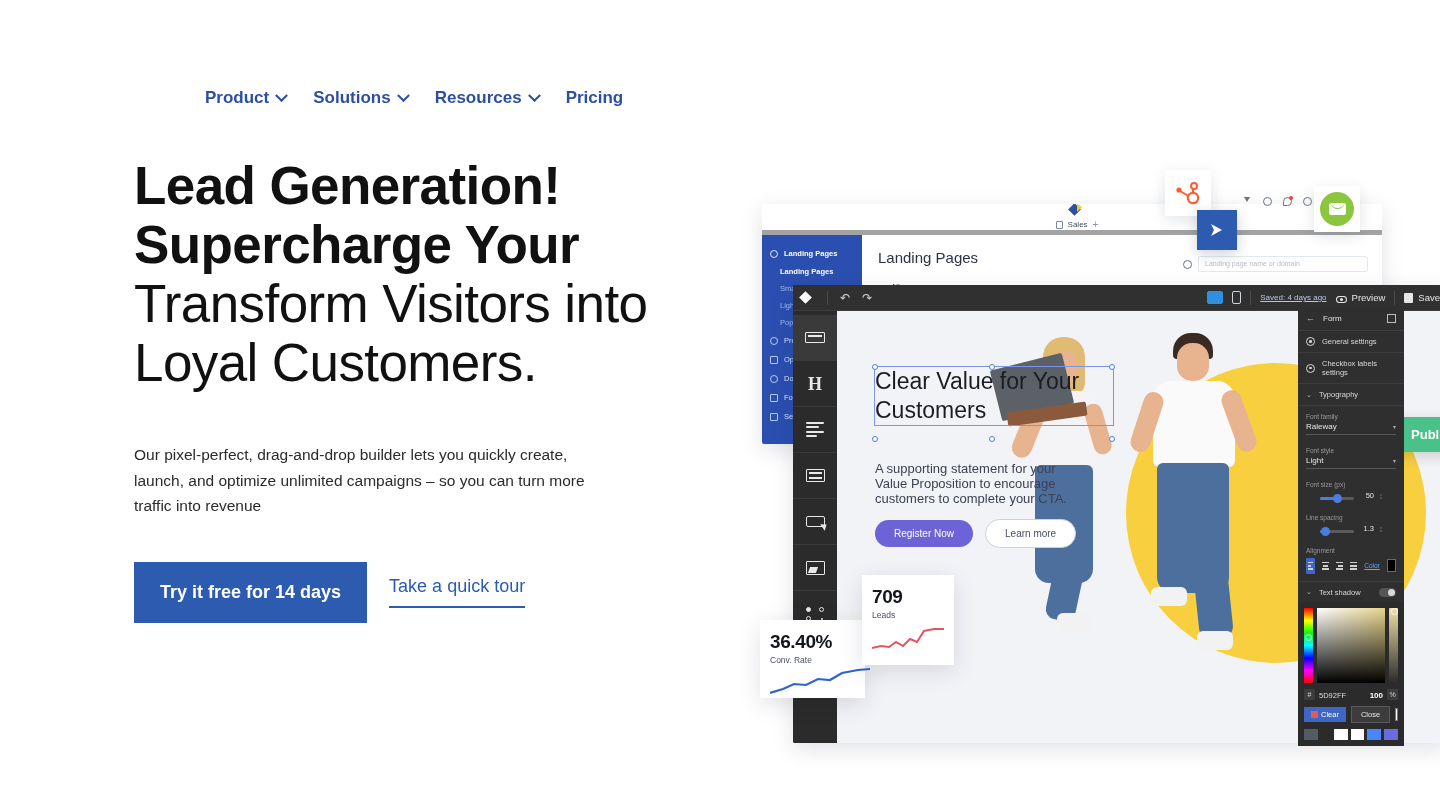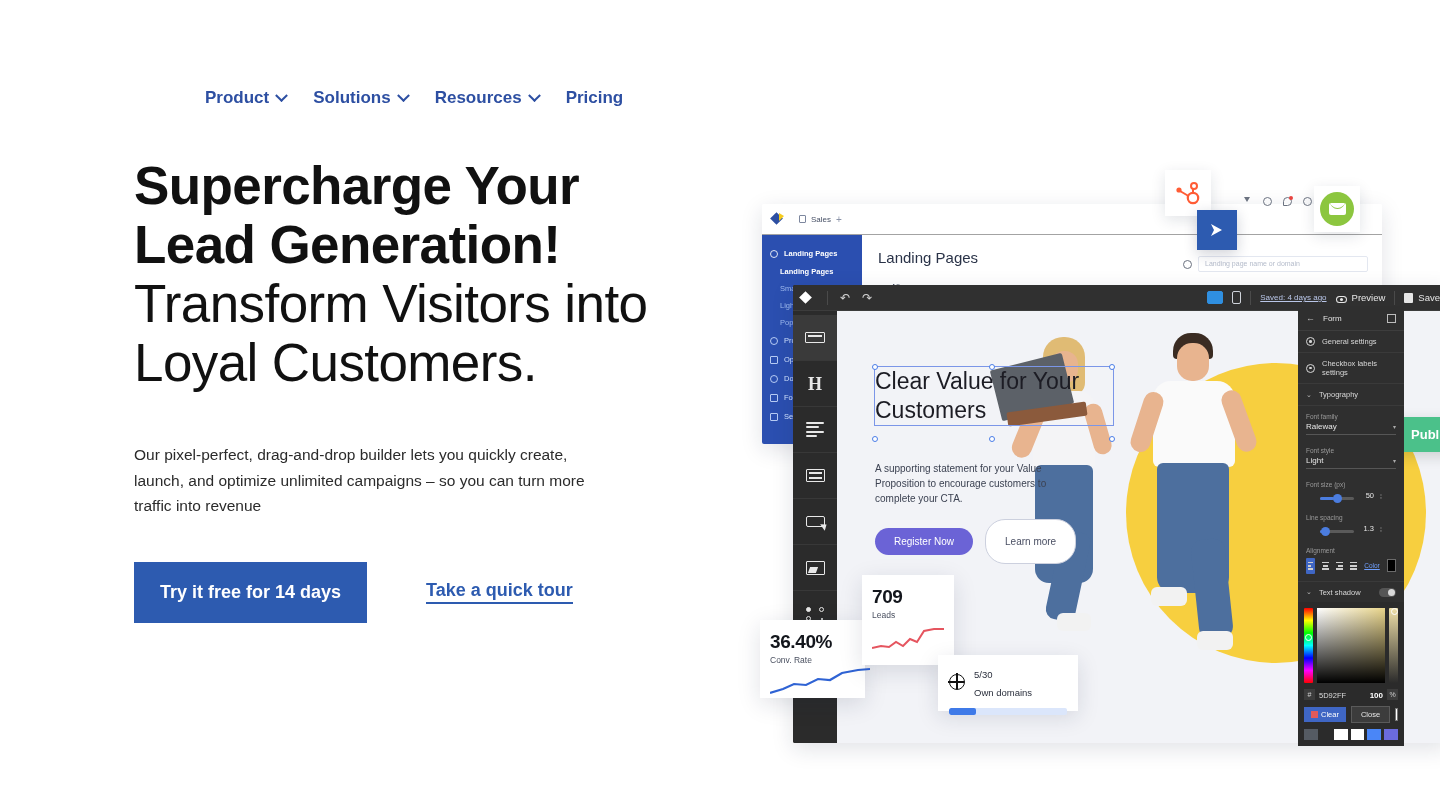--- a/index.html
+++ b/index.html
@@ -81,31 +81,31 @@
   .subcopy {
     margin-top: 50px; font-size: 15.5px; line-height: 25.5px; color: #2b2b2b;
     max-width: 470px;
   }
   .cta-row { margin-top: 43px; display: flex; align-items: center; gap: 22px; }
   .btn-try {
     background: #2d5bb0; color: #fff; font-size: 18px; font-weight: bold;
     padding: 20px 26px; border: none; cursor: pointer;
   }
   .link-tour {
-    font-size: 18px; font-weight: bold; color: #2d5bb0;
-    border-bottom: 2px solid #2d5bb0; padding-bottom: 1px; cursor: pointer; margin-left: 37px;
+    font-size: 18px; font-weight: normal; color: #2d5bb0;
+    border-bottom: 2px solid #2d5bb0; padding-bottom: 9px; cursor: pointer;
   }
 
   
   .collage { position: absolute; left: 745px; top: 150px; width: 695px; height: 640px; }
   .card { position: absolute; background:#fff; box-shadow: 0 6px 22px rgba(20,30,60,.13); }
 
   
   .dash { left: 17px; top: 54px; width: 620px; height: 240px; border-radius: 2px; overflow:hidden; }
-  .dash-top { height: 31px; background:#fff; border-bottom:1px solid #a3a3a3; display:flex; align-items:center; padding-left:10px; gap:12px; }
+  .dash-top { height: 31px; background:#fff; border-bottom:5px solid #a3a3a3; display:flex; align-items:center; padding-left:10px; gap:12px;flex-direction:column; }
   .dash-logo { position: relative; width:15px; height:13px; }
   .dash-logo .d { position:absolute; left:0; top:1px; width:9px; height:9px; background:#2d4fa2; transform:rotate(45deg);}
   .dash-logo .t { position:absolute; left:7px; top:0; width:0;height:0; border-left:5px solid #f5cb1d; border-top:3px solid transparent; border-bottom:5px solid transparent;}
   .crumb { display:flex; align-items:center; gap:5px; font-size:8px; color:#475066; }
   .crumb .sq { width:7px; height:8px; border:1px solid #7d879e; border-radius:1px; }
   .crumb .plus { color:#8a93a8; font-size:10px; }
   .dash-body { display:flex; height:209px; }
   .dash-side { width:100px; background:#2b4fb0; padding-top:9px; }
   .ds-item { display:flex; align-items:center; gap:6px; padding:5px 8px; font-size:7.5px; color:#cfe0ff; }
   .ds-item.on { color:#fff; font-weight:bold; }
@@ -176,24 +176,24 @@
   .ti-wid i:nth-child(4){right:1px;bottom:1px;width:2px;height:2px;background:#e8e8e8;border:none;}
 
   .canvas { flex:1; background:#f2f3f7; position:relative; overflow:hidden; }
   .yellow-blob { position:absolute; right:22px; top:52px; width:300px; height:300px; border-radius:50%; background:#f7cf3f; }
   .cv-head {
     position:absolute; left:38px; top:56px; width:238px;
     font-size:23px; line-height:29px; color:#1c1c24; font-weight:normal;
     outline:1.4px solid #7b96e8;
   }
   .handle { position:absolute; width:6px;height:6px;background:#fff;border:1.6px solid #4a7de8;border-radius:50%;}
-  .cv-sub { position:absolute; left:38px; top:150px; width:210px; font-size:10px; line-height:15px; color:#3c4252; }
+  .cv-sub { position:absolute; left:38px; top:150px; width:210px; font-size:13px; line-height:15px; color:#3c4252; }
   .cv-btns { position:absolute; left:38px; top:208px; display:flex; gap:12px; align-items:center; }
   .cv-b1 { background:#6b63d6; color:#fff; font-size:10px; padding:8px 19px; border-radius:20px; }
-  .cv-b2 { background:#fff; color:#4a4f63; font-size:10px; padding:16px 19px; border-radius:20px; border:1px solid #ccd0de; }
+  .cv-b2 { background:#fff; color:#4a4f63; font-size:10px; padding:8px 19px; border-radius:20px; border:1px solid #ccd0de; }
 
   
   .person { position:absolute; }
   .p-body { position:absolute; background:#f2f2f4; }
   .skin { background:#e8b48f; }
   .hair-w { background:#e0bb74; }
   .hair-m { background:#3a2b22; }
   .jeans { background:#4d6f9e; }
   .shoe { background:#f2f2f2; border-radius:6px; }
   .laptop-top { background:#5c6168; border-radius:2px; }
@@ -307,22 +307,22 @@
       </div>
       <div class="nav-item">
         <span>Pricing</span>
       </div>
     </nav>
 
   </header>
 
   <section class="hero-left">
     <h1 class="headline">
+      <span class="b">Lead Generation!</span>
       <span class="b">Supercharge Your</span>
-      <span class="b">Lead Generation!</span>
       <span class="n">Transform Visitors into</span>
       <span class="n">Loyal Customers.</span>
     </h1>
     <p class="subcopy">Our pixel-perfect, drag-and-drop builder lets you quickly create, launch, and optimize unlimited campaigns – so you can turn more traffic into revenue</p>
     <div class="cta-row">
       <button class="btn-try">Try it free for 14 days</button>
       <a class="link-tour">Take a quick tour</a>
     </div>
   </section>
 
@@ -668,27 +668,15 @@
     </div>
 
     <div class="card stat-leads">
       <div class="stat-big">709</div>
       <div class="stat-lbl">Leads</div>
       <svg width="72" height="30" viewBox="0 0 72 30" style="margin-top:6px;">
         <polyline points="0,22 9,20 17,21 24,16 31,20 38,13 45,16 52,5 62,3 72,3" fill="none" stroke="#e5555f" stroke-width="2"></polyline>
       </svg>
     </div>
 
-    <div class="card stat-dom">
-      <div class="dom-row">
-        <span class="globe"></span>
-        <span>
-          <span class="dom-n">5/30</span><br>
-          <span class="dom-l">Own domains</span>
-        </span>
-      </div>
-      <div class="prog">
-        <div class="pf" style="width:23%"></div>
-      </div>
-    </div>
 
   </section>
 </div>
 
 </body></html>

